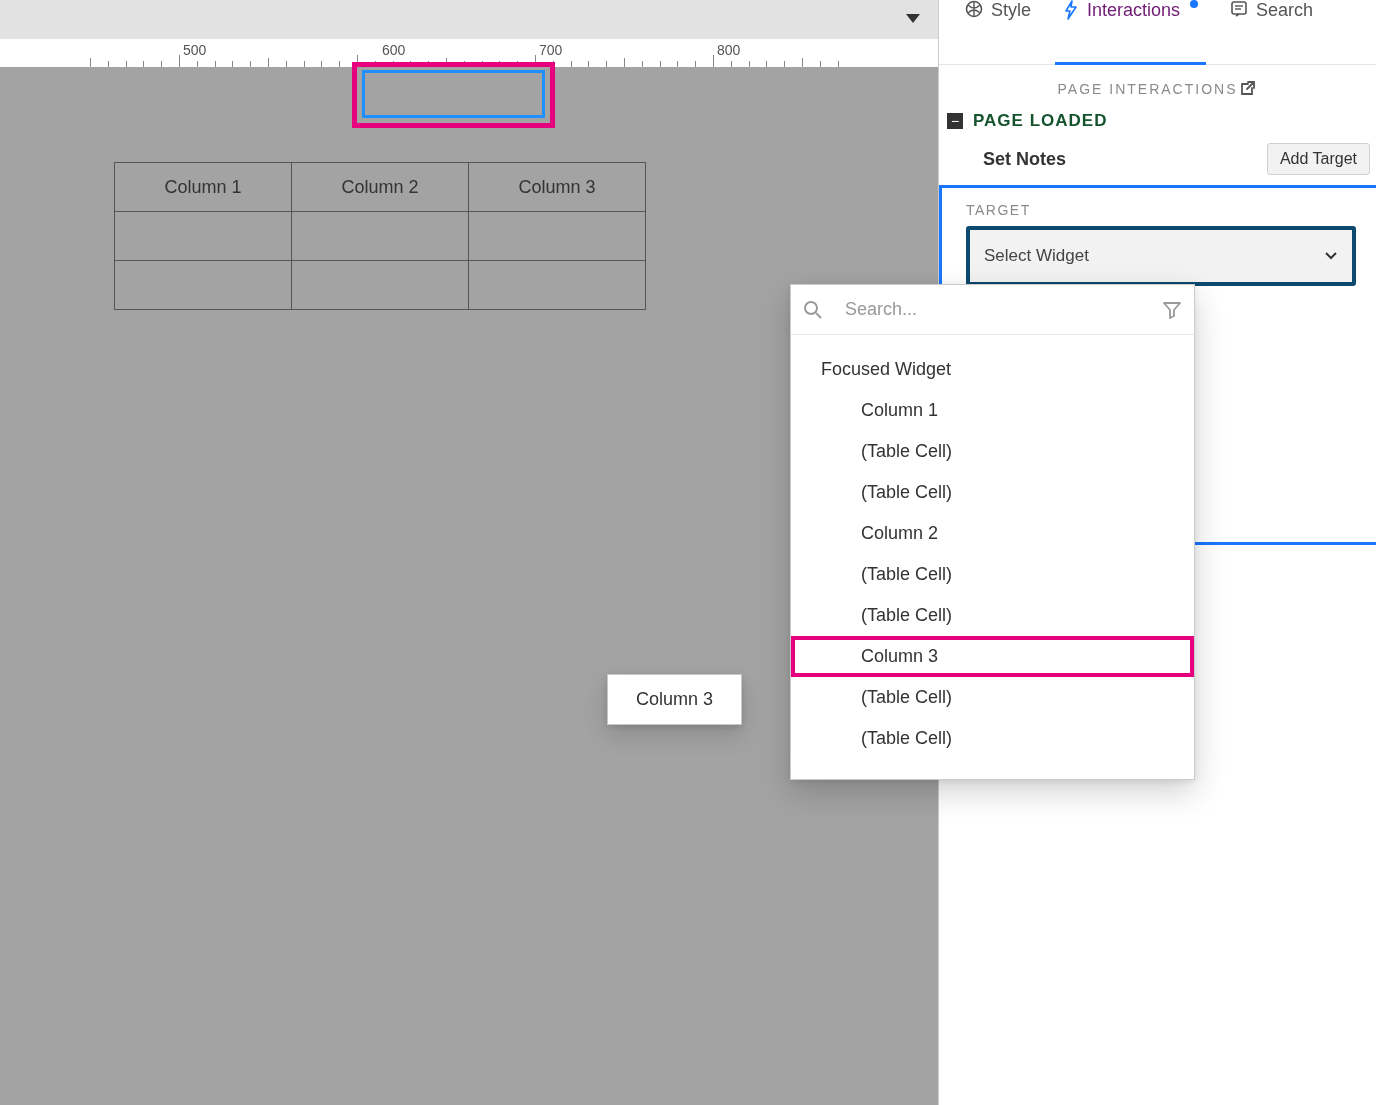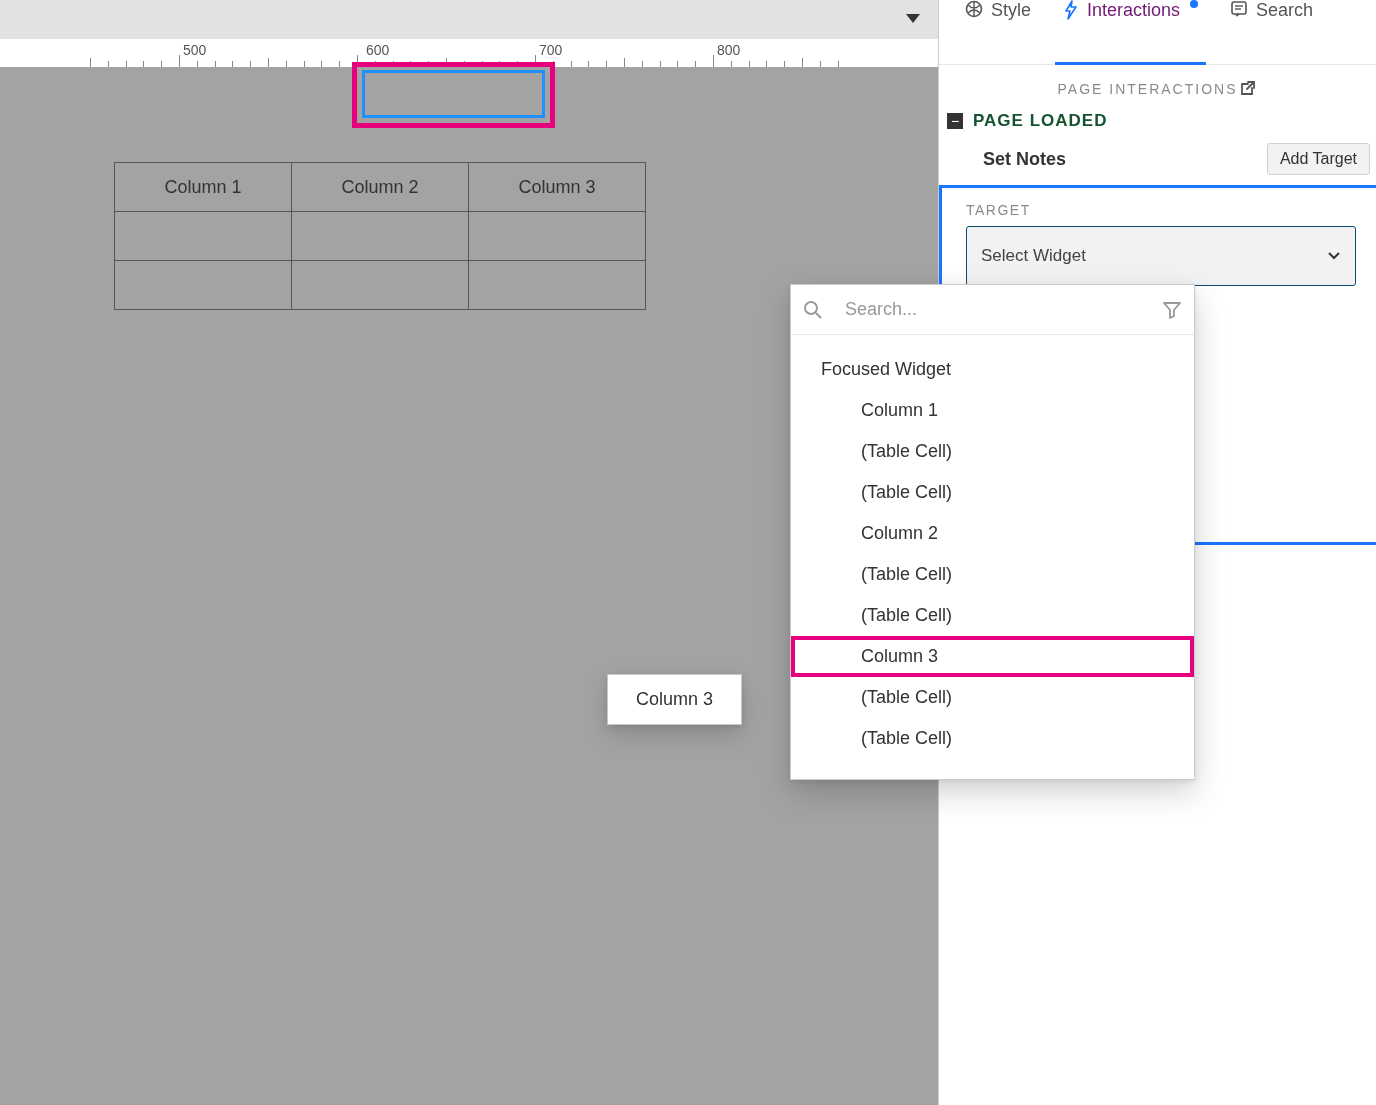--- a/index.html
+++ b/index.html
@@ -209,21 +209,21 @@
     min-height: 360px;
   }
   .target-label {
     font-size: 14px;
     letter-spacing: 1.5px;
     color: #8a8a8a;
     margin-bottom: 8px;
   }
   .select-widget {
     background: #f2f2f2;
-    border: 1px solid #0c4a6e;
+    border: 4px solid #0c4a6e;
     border-radius: 3px;
     height: 60px;
     display: flex;
     align-items: center;
     justify-content: space-between;
     padding: 0 14px;
     font-size: 17px;
     color: #444;
     cursor: pointer;
   }
@@ -298,21 +298,21 @@
         <div class="ruler-tick" style="left: 196.8px; height: 6px;"></div>
         <div class="ruler-tick" style="left: 214.6px; height: 6px;"></div>
         <div class="ruler-tick" style="left: 232.4px; height: 6px;"></div>
         <div class="ruler-tick" style="left: 250.2px; height: 6px;"></div>
         <div class="ruler-tick" style="left: 268px; height: 9px;"></div>
         <div class="ruler-tick" style="left: 285.8px; height: 6px;"></div>
         <div class="ruler-tick" style="left: 303.6px; height: 6px;"></div>
         <div class="ruler-tick" style="left: 321.4px; height: 6px;"></div>
         <div class="ruler-tick" style="left: 339.2px; height: 6px;"></div>
         <div class="ruler-tick" style="left: 357px; height: 12px;"></div>
-        <div class="ruler-label" style="left: 366px;">600</div>
+        <div class="ruler-label" style="left: 382px;">600</div>
         <div class="ruler-tick" style="left: 374.8px; height: 6px;"></div>
         <div class="ruler-tick" style="left: 392.6px; height: 6px;"></div>
         <div class="ruler-tick" style="left: 410.4px; height: 6px;"></div>
         <div class="ruler-tick" style="left: 428.2px; height: 6px;"></div>
         <div class="ruler-tick" style="left: 446px; height: 9px;"></div>
         <div class="ruler-tick" style="left: 463.8px; height: 6px;"></div>
         <div class="ruler-tick" style="left: 481.6px; height: 6px;"></div>
         <div class="ruler-tick" style="left: 499.4px; height: 6px;"></div>
         <div class="ruler-tick" style="left: 517.2px; height: 6px;"></div>
         <div class="ruler-tick" style="left: 535px; height: 12px;"></div>

